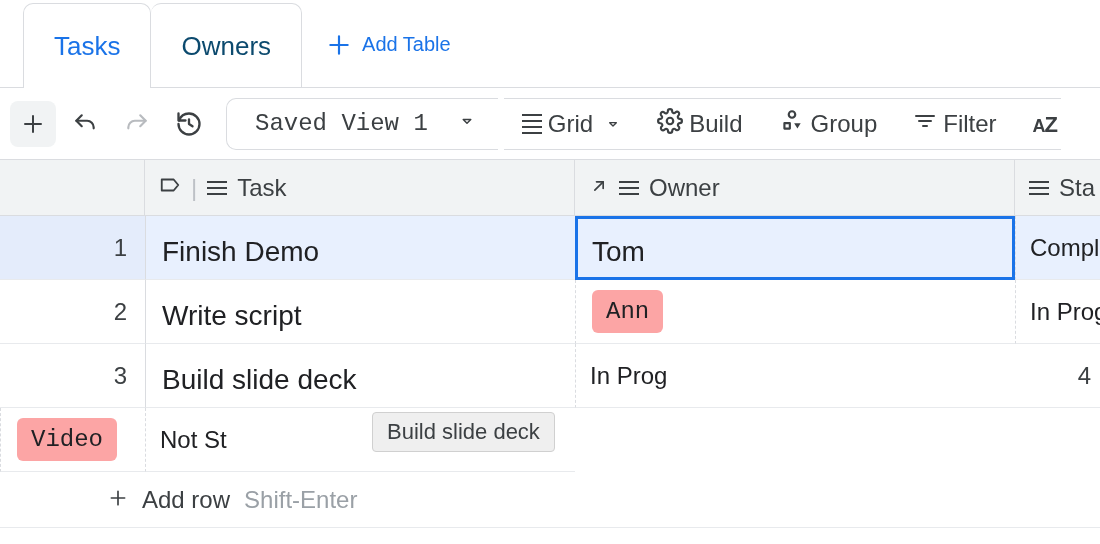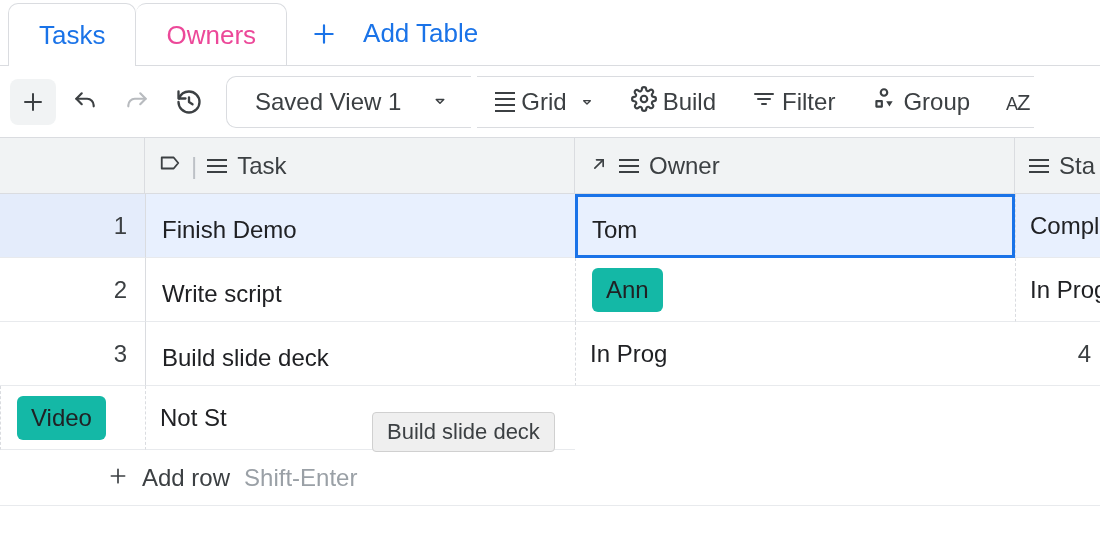--- a/index.html
+++ b/index.html
@@ -10,23 +10,23 @@
     background: #fff;
     color: #202124;
     width: 1100px;
     height: 544px;
     overflow: hidden;
   }
   
   .tabs-row {
     display: flex;
     align-items: stretch;
-    height: 66px;
+    height: 88px;
     border-bottom: 1px solid #dadce0;
-    padding-left: 8px;
+    padding-left: 23px;
     padding-top: 2px;
   }
   .tab {
     display: flex;
     align-items: center;
     justify-content: center;
     font-size: 26px;
     font-weight: 500;
     padding: 0 30px;
     border: 1px solid transparent;
@@ -35,31 +35,31 @@
     position: relative;
     top: 1px;
     cursor: pointer;
   }
   .tab.active {
     color: #1a73e8;
     border-color: #dadce0;
     background: #fff;
   }
   .tab.inactive {
-    color: #ec4899;
+    color: #0c4a6e;
     border-color: #dadce0;
     border-left: none;
   }
   .add-table {
     display: flex;
     align-items: center;
     color: #1a73e8;
-    font-size: 26px;
+    font-size: 20px;
     font-weight: 500;
-    gap: 26px;
+    gap: 10px;
     padding: 0 24px;
     cursor: pointer;
   }
   .add-table .plus svg { display:block; }
 
   
   .toolbar {
     display: flex;
     align-items: center;
     height: 72px;
@@ -85,20 +85,21 @@
     border: 1px solid #dadce0;
     border-radius: 10px 0 0 10px;
     border-right: none;
     height: 52px;
     padding: 0 22px 0 28px;
     font-size: 24px;
     color: #3c4043;
     cursor: pointer;
     margin-left: 8px;
     gap: 30px;
+    font-family: Liberation Mono, monospace;
   }
   .tool-right-group {
     display: flex;
     align-items: center;
     border-top: 1px solid #dadce0;
     border-bottom: 1px solid #dadce0;
     height: 52px;
   }
   .tool-item {
     display: flex;
@@ -156,27 +157,28 @@
   .row-selected {
     background: #e8f0fe;
   }
   .rownum-cell.row-selected { background: #e4ecfb; }
   .cell-active {
     outline: 3px solid #1a73e8;
     outline-offset: -3px;
     z-index: 2;
   }
   .chip {
-    background: #14b8a6;
+    background: #fca5a5;
     border-radius: 6px;
     padding: 8px 14px;
     font-size: 24px;
+    font-family: Liberation Mono, monospace;
   }
   .plain-val {
-    font-size: 24px;
+    font-size: 28px;
     margin-top: 8px;
   }
   .status-cell {
     border-left: 1px dashed #dadce0;
     display: flex;
     align-items: center;
     height: 64px;
     padding: 0 14px;
     font-size: 24px;
     border-bottom: 1px solid #e8eaed;
@@ -283,40 +285,40 @@
       <span>
         <svg width="26" height="26" viewBox="0 0 24 24">
             <circle cx="12" cy="12" r="3"></circle>
             <path d="M19.4 15a1.7 1.7 0 00.3 1.8l.1.1a2 2 0 11-2.8 2.8l-.1-.1a1.7 1.7 0 00-1.8-.3 1.7 1.7 0 00-1 1.5V21a2 2 0 11-4 0v-.1a1.7 1.7 0 00-1-1.5 1.7 1.7 0 00-1.8.3l-.1.1a2 2 0 11-2.8-2.8l.1-.1a1.7 1.7 0 00.3-1.8 1.7 1.7 0 00-1.5-1H3a2 2 0 110-4h.1a1.7 1.7 0 001.5-1 1.7 1.7 0 00-.3-1.8l-.1-.1a2 2 0 112.8-2.8l.1.1a1.7 1.7 0 001.8.3H9a1.7 1.7 0 001-1.5V3a2 2 0 114 0v.1a1.7 1.7 0 001 1.5 1.7 1.7 0 001.8-.3l.1-.1a2 2 0 112.8 2.8l-.1.1a1.7 1.7 0 00-.3 1.8V9a1.7 1.7 0 001.5 1H21a2 2 0 110 4h-.1a1.7 1.7 0 00-1.5 1z"></path>
           </svg>
       </span>
       <span>Build</span>
     </div>
     <div class="tool-item">
       <span>
+        <svg width="26" height="26" viewBox="0 0 24 24">
+            <circle cx="12" cy="6" r="3"></circle>
+            <rect x="5" y="14" width="5" height="5"></rect>
+            <path d="M17 19l3-5-6 0z" fill="currentColor" stroke="none"></path>
+          </svg>
+      </span>
+      <span>Group</span>
+    </div>
+    <div class="tool-item">
+      <span>
         <svg width="24" height="24" viewBox="0 0 24 24">
             <line x1="3" y1="7" x2="21" y2="7"></line>
             <line x1="6" y1="12" x2="18" y2="12"></line>
             <line x1="10" y1="17" x2="14" y2="17"></line>
           </svg>
       </span>
       <span>Filter</span>
     </div>
-    <div class="tool-item">
-      <span>
-        <svg width="26" height="26" viewBox="0 0 24 24">
-            <circle cx="12" cy="6" r="3"></circle>
-            <rect x="5" y="14" width="5" height="5"></rect>
-            <path d="M17 19l3-5-6 0z" fill="currentColor" stroke="none"></path>
-          </svg>
-      </span>
-      <span>Group</span>
-    </div>
     <div class="tool-item" style="padding-right:4px">
-      <span style="font-weight:400;letter-spacing:-1px">
+      <span style="font-weight:700;letter-spacing:-1px">
         <span style="font-size:18px">A</span><span style="font-size:22px">Z</span>
       </span>
     </div>
   </div>
 </div>
 
 <div class="grid">
 
   <div class="hdr rownum"></div>
   <div class="hdr">

